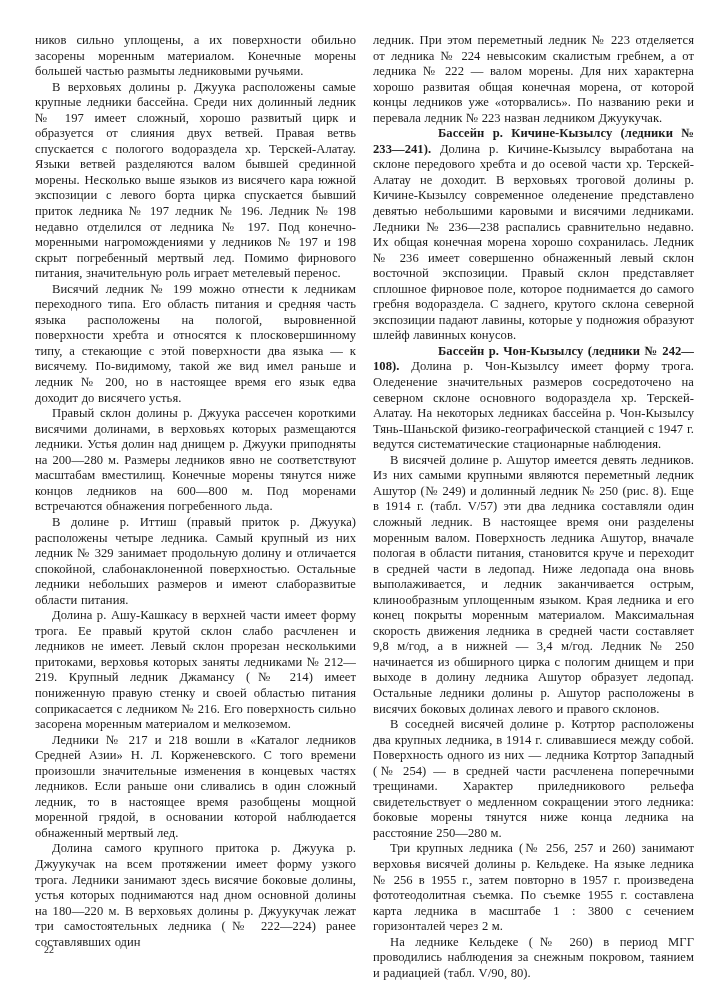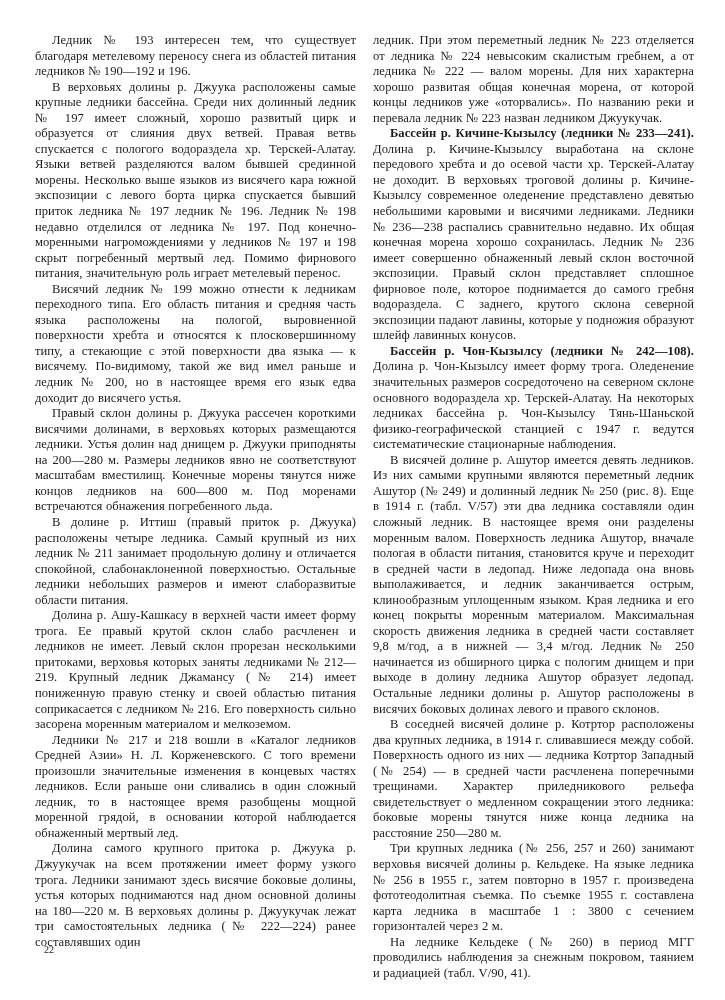--- a/index.html
+++ b/index.html
@@ -39,48 +39,49 @@
     letter-spacing: 0.04px;
     word-spacing: 0.4px;
     hyphens: auto;
     -webkit-hyphens: auto;
   }
   .col p.indent {
     text-indent: 17px;
   }
   .col p b {
     font-weight: 700;
+    margin-left: 48px;
   }
   .page-number {
     position: absolute;
     left: 44px;
     top: 944px;
     font-size: 10px;
     font-weight: 400;
   }
 </style>
 </head>
 <body>
 
 <div class="page">
   <div class="columns">
     <div class="col" id="col-left">
-        <p class="indent">Ледник № 193 интересен тем, что существует благодаря метелевому переносу снега из областей питания ледников № 190—192 и 196.</p>
+        <p>ников сильно уплощены, а их поверхности обильно засорены моренным материалом. Конечные морены большей частью размыты ледниковыми ручьями.</p>
         <p class="indent">В верховьях долины р. Джуука расположены самые крупные ледники бассейна. Среди них долинный ледник № 197 имеет сложный, хорошо развитый цирк и образуется от слияния двух ветвей. Правая ветвь спускается с пологого водораздела хр. Терскей-Алатау. Языки ветвей разделяются валом бывшей срединной морены. Несколько выше языков из висячего кара южной экспозиции с левого борта цирка спускается бывший приток ледника № 197 ледник № 196. Ледник № 198 недавно отделился от ледника № 197. Под конечно-моренными нагромождениями у ледников № 197 и 198 скрыт погребенный мертвый лед. Помимо фирнового питания, значительную роль играет метелевый перенос.</p>
         <p class="indent">Висячий ледник № 199 можно отнести к ледникам переходного типа. Его область питания и средняя часть языка расположены на пологой, выровненной поверхности хребта и относятся к плосковершинному типу, а стекающие с этой поверхности два языка — к висячему. По-видимому, такой же вид имел раньше и ледник № 200, но в настоящее время его язык едва доходит до висячего устья.</p>
         <p class="indent">Правый склон долины р. Джуука рассечен короткими висячими долинами, в верховьях которых размещаются ледники. Устья долин над днищем р. Джууки приподняты на 200—280 м. Размеры ледников явно не соответствуют масштабам вместилищ. Конечные морены тянутся ниже концов ледников на 600—800 м. Под моренами встречаются обнажения погребенного льда.</p>
-        <p class="indent">В долине р. Иттиш (правый приток р. Джуука) расположены четыре ледника. Самый крупный из них ледник № 211 занимает продольную долину и отличается спокойной, слабонаклоненной поверхностью. Остальные ледники небольших размеров и имеют слаборазвитые области питания.</p>
+        <p class="indent">В долине р. Иттиш (правый приток р. Джуука) расположены четыре ледника. Самый крупный из них ледник № 329 занимает продольную долину и отличается спокойной, слабонаклоненной поверхностью. Остальные ледники небольших размеров и имеют слаборазвитые области питания.</p>
         <p class="indent">Долина р. Ашу-Кашкасу в верхней части имеет форму трога. Ее правый крутой склон слабо расчленен и ледников не имеет. Левый склон прорезан несколькими притоками, верховья которых заняты ледниками № 212—219. Крупный ледник Джамансу (№ 214) имеет пониженную правую стенку и своей областью питания соприкасается с ледником № 216. Его поверхность сильно засорена моренным материалом и мелкоземом.</p>
         <p class="indent">Ледники № 217 и 218 вошли в «Каталог ледников Средней Азии» Н. Л. Корженевского. С того времени произошли значительные изменения в концевых частях ледников. Если раньше они сливались в один сложный ледник, то в настоящее время разобщены мощной моренной грядой, в основании которой наблюдается обнаженный мертвый лед.</p>
         <p class="indent">Долина самого крупного притока р. Джуука р. Джуукучак на всем протяжении имеет форму узкого трога. Ледники занимают здесь висячие боковые долины, устья которых поднимаются над дном основной долины на 180—220 м. В верховьях долины р. Джуукучак лежат три самостоятельных ледника (№ 222—224) ранее составлявших один</p>
       </div>
     <div class="col" id="col-right">
         <p>ледник. При этом переметный ледник № 223 отделяется от ледника № 224 невысоким скалистым гребнем, а от ледника № 222 — валом морены. Для них характерна хорошо развитая общая конечная морена, от которой концы ледников уже «оторвались». По названию реки и перевала ледник № 223 назван ледником Джуукучак.</p>
         <p class="indent"><b>Бассейн р. Кичине-Кызылсу (ледники № 233—241). </b>Долина р. Кичине-Кызылсу выработана на склоне передового хребта и до осевой части хр. Терскей-Алатау не доходит. В верховьях троговой долины р. Кичине-Кызылсу современное оледенение представлено девятью небольшими каровыми и висячими ледниками. Ледники № 236—238 распались сравнительно недавно. Их общая конечная морена хорошо сохранилась. Ледник № 236 имеет совершенно обнаженный левый склон восточной экспозиции. Правый склон представляет сплошное фирновое поле, которое поднимается до самого гребня водораздела. С заднего, крутого склона северной экспозиции падают лавины, которые у подножия образуют шлейф лавинных конусов.</p>
         <p class="indent"><b>Бассейн р. Чон-Кызылсу (ледники № 242—108). </b>Долина р. Чон-Кызылсу имеет форму трога. Оледенение значительных размеров сосредоточено на северном склоне основного водораздела хр. Терскей-Алатау. На некоторых ледниках бассейна р. Чон-Кызылсу Тянь-Шаньской физико-географической станцией с 1947 г. ведутся систематические стационарные наблюдения.</p>
         <p class="indent">В висячей долине р. Ашутор имеется девять ледников. Из них самыми крупными являются переметный ледник Ашутор (№ 249) и долинный ледник № 250 (рис. 8). Еще в 1914 г. (табл. V/57) эти два ледника составляли один сложный ледник. В настоящее время они разделены моренным валом. Поверхность ледника Ашутор, вначале пологая в области питания, становится круче и переходит в средней части в ледопад. Ниже ледопада она вновь выполаживается, и ледник заканчивается острым, клинообразным уплощенным языком. Края ледника и его конец покрыты моренным материалом. Максимальная скорость движения ледника в средней части составляет 9,8 м/год, а в нижней — 3,4 м/год. Ледник № 250 начинается из обширного цирка с пологим днищем и при выходе в долину ледника Ашутор образует ледопад. Остальные ледники долины р. Ашутор расположены в висячих боковых долинах левого и правого склонов.</p>
         <p class="indent">В соседней висячей долине р. Котртор расположены два крупных ледника, в 1914 г. сливавшиеся между собой. Поверхность одного из них — ледника Котртор Западный (№ 254) — в средней части расчленена поперечными трещинами. Характер приледникового рельефа свидетельствует о медленном сокращении этого ледника: боковые морены тянутся ниже конца ледника на расстояние 250—280 м.</p>
         <p class="indent">Три крупных ледника (№ 256, 257 и 260) занимают верховья висячей долины р. Кельдеке. На языке ледника № 256 в 1955 г., затем повторно в 1957 г. произведена фототеодолитная съемка. По съемке 1955 г. составлена карта ледника в масштабе 1 : 3800 с сечением горизонталей через 2 м.</p>
-        <p class="indent">На леднике Кельдеке (№ 260) в период МГГ проводились наблюдения за снежным покровом, таянием и радиацией (табл. V/90, 41).</p>
+        <p class="indent">На леднике Кельдеке (№ 260) в период МГГ проводились наблюдения за снежным покровом, таянием и радиацией (табл. V/90, 80).</p>
       </div>
   </div>
   <div class="page-number">22</div>
 </div>
 
 </body></html>

